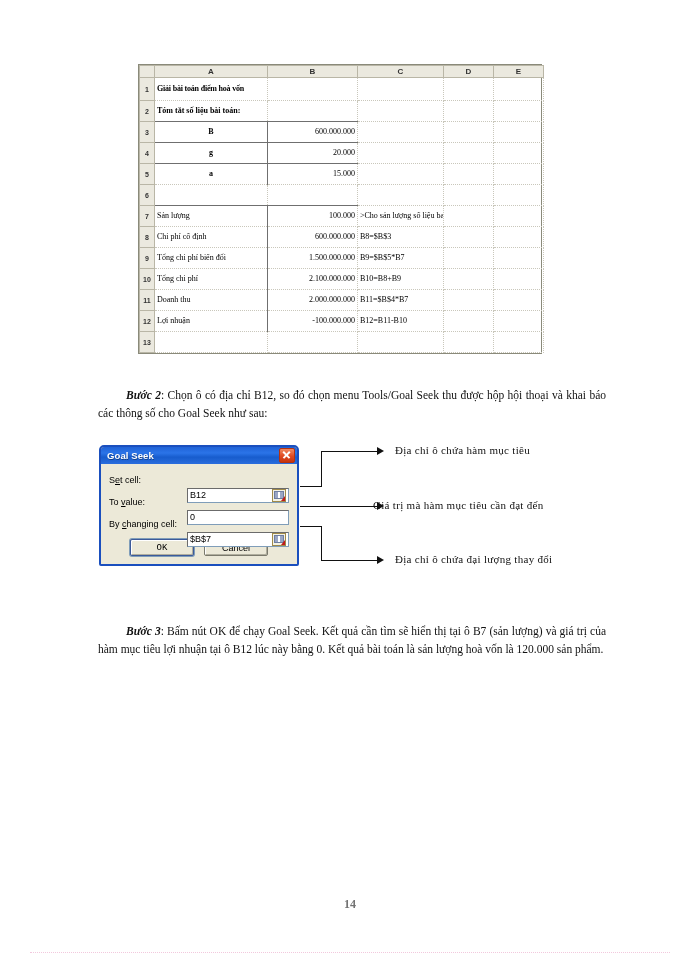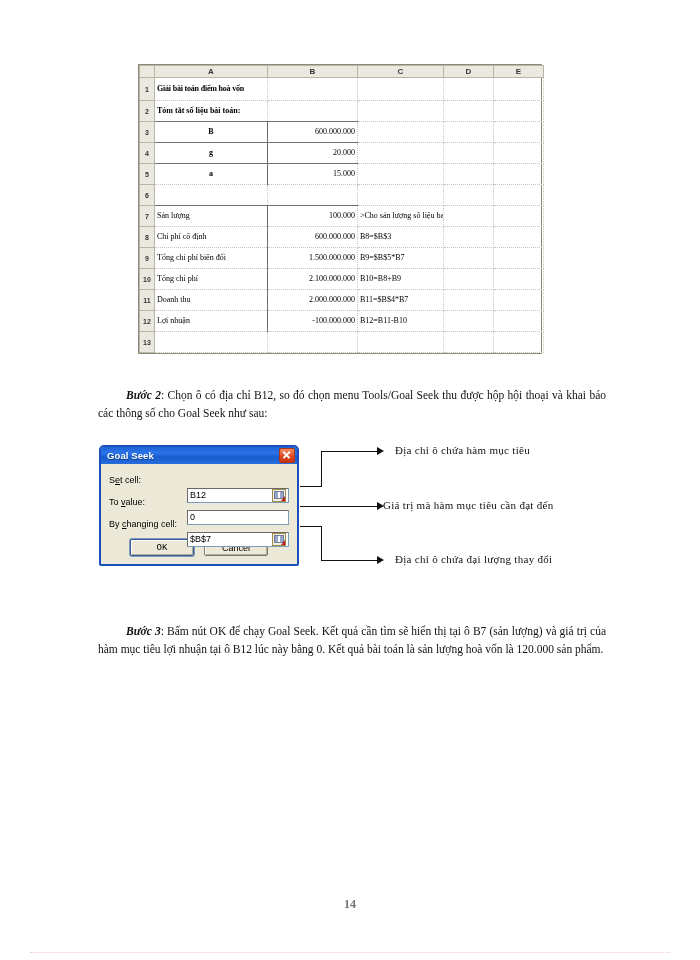--- a/index.html
+++ b/index.html
@@ -294,21 +294,21 @@
   
   .callout-text {
     position: absolute;
     font-family: "Liberation Serif", "DejaVu Serif", serif;
     font-size: 11px;
     color: #111;
     white-space: nowrap;
     letter-spacing: 0.3px;
   }
   #callout-1-text { left: 395px; top: 444px; }
-  #callout-2-text { left: 383px; top: 499px; }
+  #callout-2-text { left: 373px; top: 499px; }
   #callout-3-text { left: 395px; top: 553px; }
 
   .cl-line {
     position: absolute;
     background: #111;
   }
   .cl-h { height: 1px; }
   .cl-v { width: 1px; }
 
   .cl-arrow {

